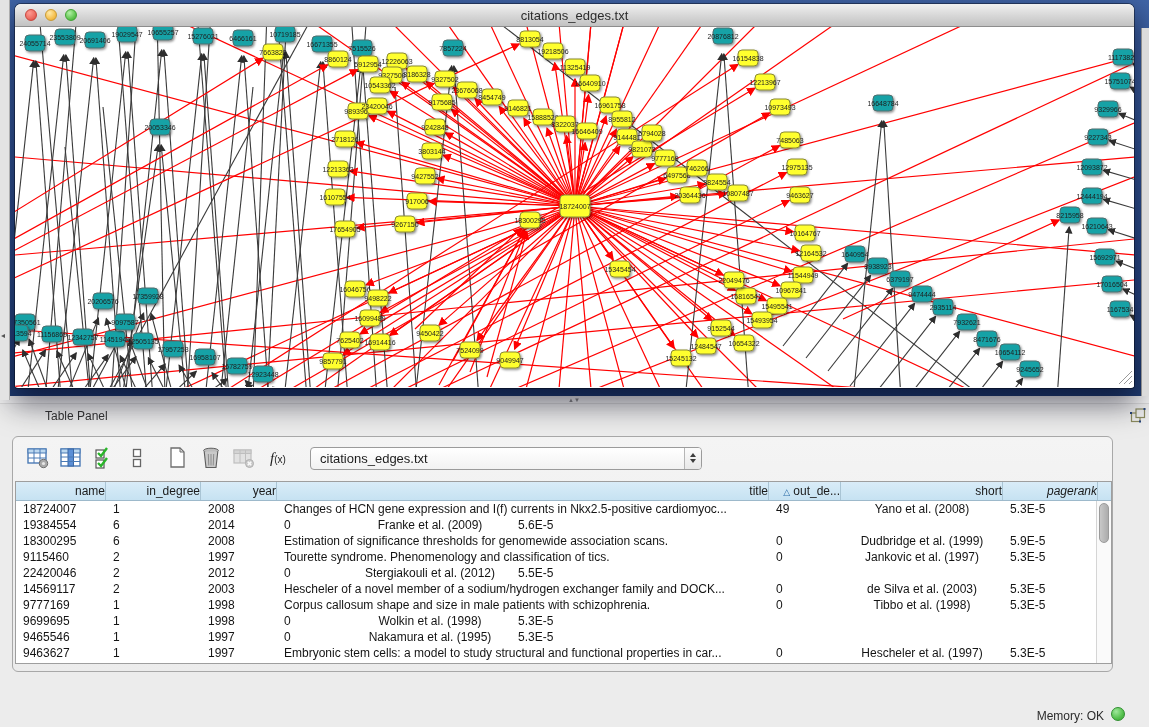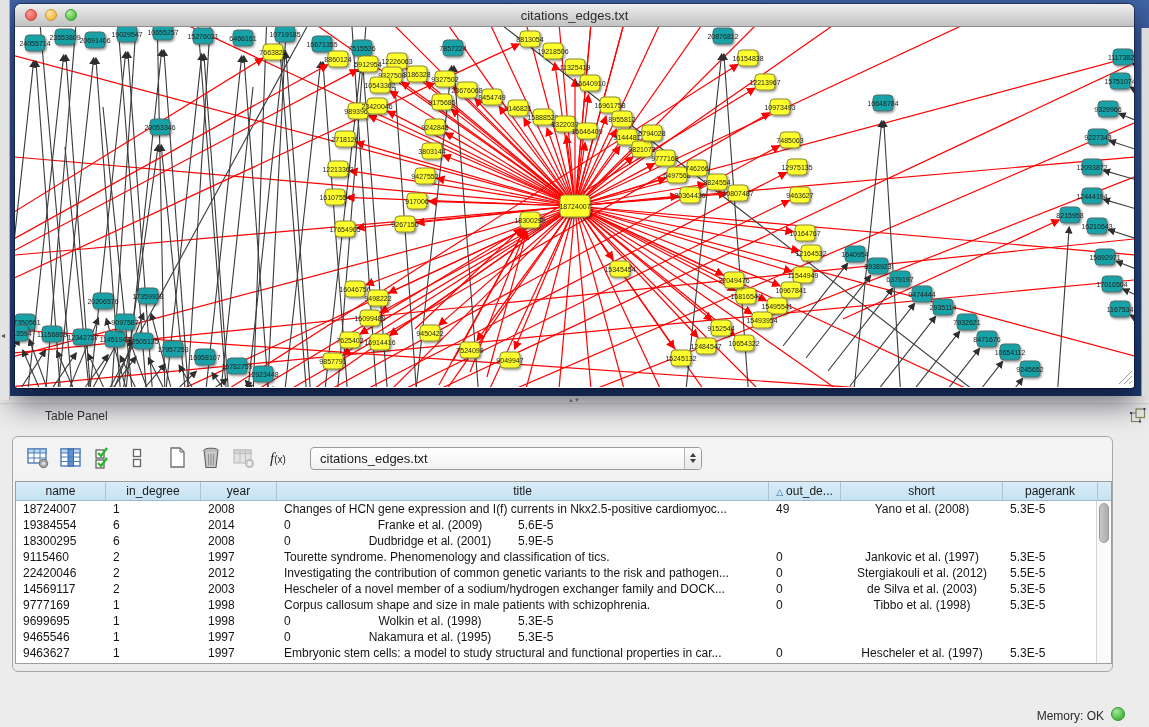--- a/index.html
+++ b/index.html
@@ -53,21 +53,21 @@
     background:linear-gradient(#FFFFFF,#F2F2F2); font-size:13px; color:#1C1C1C; }
   .combo-value { position:absolute; left:9px; top:3px; }
   .combo-step { position:absolute; right:0; top:0; width:17px; height:21px; border-left:1px solid #B5B5B5;
     display:flex; flex-direction:column; align-items:center; justify-content:center; gap:2px;
     background:linear-gradient(#FBFBFB,#E8E8E8); border-radius:0 3px 3px 0; }
   .tri-up { width:0; height:0; border-left:3.5px solid transparent; border-right:3.5px solid transparent; border-bottom:4px solid #3C3C3C; }
   .tri-dn { width:0; height:0; border-left:3.5px solid transparent; border-right:3.5px solid transparent; border-top:4px solid #3C3C3C; }
 
   .tablewrap { position:absolute; left:2px; top:44px; width:1097px; height:183px; background:#fff; border:1px solid #9E9E9E; overflow:hidden; }
   .thead { display:flex; height:19px; background:linear-gradient(#D9ECF8,#C6E2F2); border-bottom:1px solid #9DB9CB; }
-  .th { font-size:12px; color:#1A1A1A; text-align:center; line-height:18px; border-right:1px solid #A9C4D4; overflow:hidden; white-space:nowrap; }
+  .th { font-size:12px; color:#1A1A1A; text-align:right; line-height:18px; border-right:1px solid #A9C4D4; overflow:hidden; white-space:nowrap; }
   .th .sortmark { color:#2B6CA8; font-size:9px; margin-right:3px; }
   .trow { display:flex; height:16px; }
   .td { font-size:12px; color:#141414; line-height:16px; white-space:nowrap; overflow:hidden; padding-left:7px; }
   .td.center { text-align:center; padding-left:0; }
   .vscroll { position:absolute; right:0; top:19px; width:15px; height:162px; background:#FAFAFA; border-left:1px solid #D5D5D5; }
   .vthumb { position:absolute; left:2px; top:2px; width:10px; height:40px; border-radius:5px; background:linear-gradient(90deg,#C8C8C8,#ACACAC); border:1px solid #9B9B9B; }
 
   .tabs { position:absolute; left:50%; transform:translateX(-50%); top:279px; display:flex; height:21px;
     border:1px solid #8E8E8E; border-radius:5px; overflow:hidden; background:#FDFDFD; box-shadow:0 1px 0 rgba(255,255,255,.7); }
   .tab { padding:0 13px; line-height:20px; font-size:13px; color:#1E1E1E; border-right:1px solid #B9B9B9; background:linear-gradient(#FFFFFF,#F1F1F1); }
@@ -669,21 +669,21 @@
     </div>
 
     <div class="tablewrap">
       <div class="thead" id="thead">
           <div class="th" style="width: 90px;">name</div>
           <div class="th" style="width: 95px;">in_degree</div>
           <div class="th" style="width: 76px;">year</div>
           <div class="th" style="width: 492px;">title</div>
           <div class="th" style="width: 72px;"><span class="sortmark">△</span>out_de...</div>
           <div class="th" style="width: 162px;">short</div>
-          <div class="th" style="width: 95px;">pagerank</div>
+          <div class="th" style="width: 95px; font-style: italic;">pagerank</div>
         </div>
       <div id="tbody">
           <div class="trow">
             <div class="td" style="width: 90px;">18724007</div>
             <div class="td" style="width: 95px;">1</div>
             <div class="td" style="width: 76px;">2008</div>
             <div class="td" style="width: 492px;">Changes of HCN gene expression and I(f) currents in Nkx2.5-positive cardiomyoc...</div>
             <div class="td" style="width: 72px;">49</div>
             <div class="td center" style="width: 162px;">Yano et al. (2008)</div>
             <div class="td" style="width: 95px;">5.3E-5</div>
@@ -693,38 +693,38 @@
             <div class="td" style="width: 95px;">6</div>
             <div class="td" style="width: 76px;">2014</div>
             <div class="td" style="width: 72px;">0</div>
             <div class="td center" style="width: 162px;">Franke et al. (2009)</div>
             <div class="td" style="width: 95px;">5.6E-5</div>
           </div>
           <div class="trow">
             <div class="td" style="width: 90px;">18300295</div>
             <div class="td" style="width: 95px;">6</div>
             <div class="td" style="width: 76px;">2008</div>
-            <div class="td" style="width: 72px;">0</div>
-            <div class="td center" style="width: 162px;">Dudbridge et al. (2001)</div>
+            <div class="td" style="width: 492px;">Estimation of significance thresholds for genomewide association scans.</div>
+            <div class="td" style="width: 72px;">0</div>
+            <div class="td center" style="width: 162px;">Dudbridge et al. (1999)</div>
             <div class="td" style="width: 95px;">5.9E-5</div>
           </div>
           <div class="trow">
             <div class="td" style="width: 90px;">9115460</div>
             <div class="td" style="width: 95px;">2</div>
             <div class="td" style="width: 76px;">1997</div>
             <div class="td" style="width: 492px;">Tourette syndrome. Phenomenology and classification of tics.</div>
             <div class="td" style="width: 72px;">0</div>
             <div class="td center" style="width: 162px;">Jankovic et al. (1997)</div>
             <div class="td" style="width: 95px;">5.3E-5</div>
           </div>
           <div class="trow">
             <div class="td" style="width: 90px;">22420046</div>
             <div class="td" style="width: 95px;">2</div>
             <div class="td" style="width: 76px;">2012</div>
-            <div class="td" style="width: 492px;">Investigating the contribution of common genetic variants to the risk and pathogen...</div>
             <div class="td" style="width: 72px;">0</div>
             <div class="td center" style="width: 162px;">Stergiakouli et al. (2012)</div>
             <div class="td" style="width: 95px;">5.5E-5</div>
           </div>
           <div class="trow">
             <div class="td" style="width: 90px;">14569117</div>
             <div class="td" style="width: 95px;">2</div>
             <div class="td" style="width: 76px;">2003</div>
             <div class="td" style="width: 492px;">Hescheler of a novel member of a sodium/hydrogen exchanger family and DOCK...</div>
             <div class="td" style="width: 72px;">0</div>

